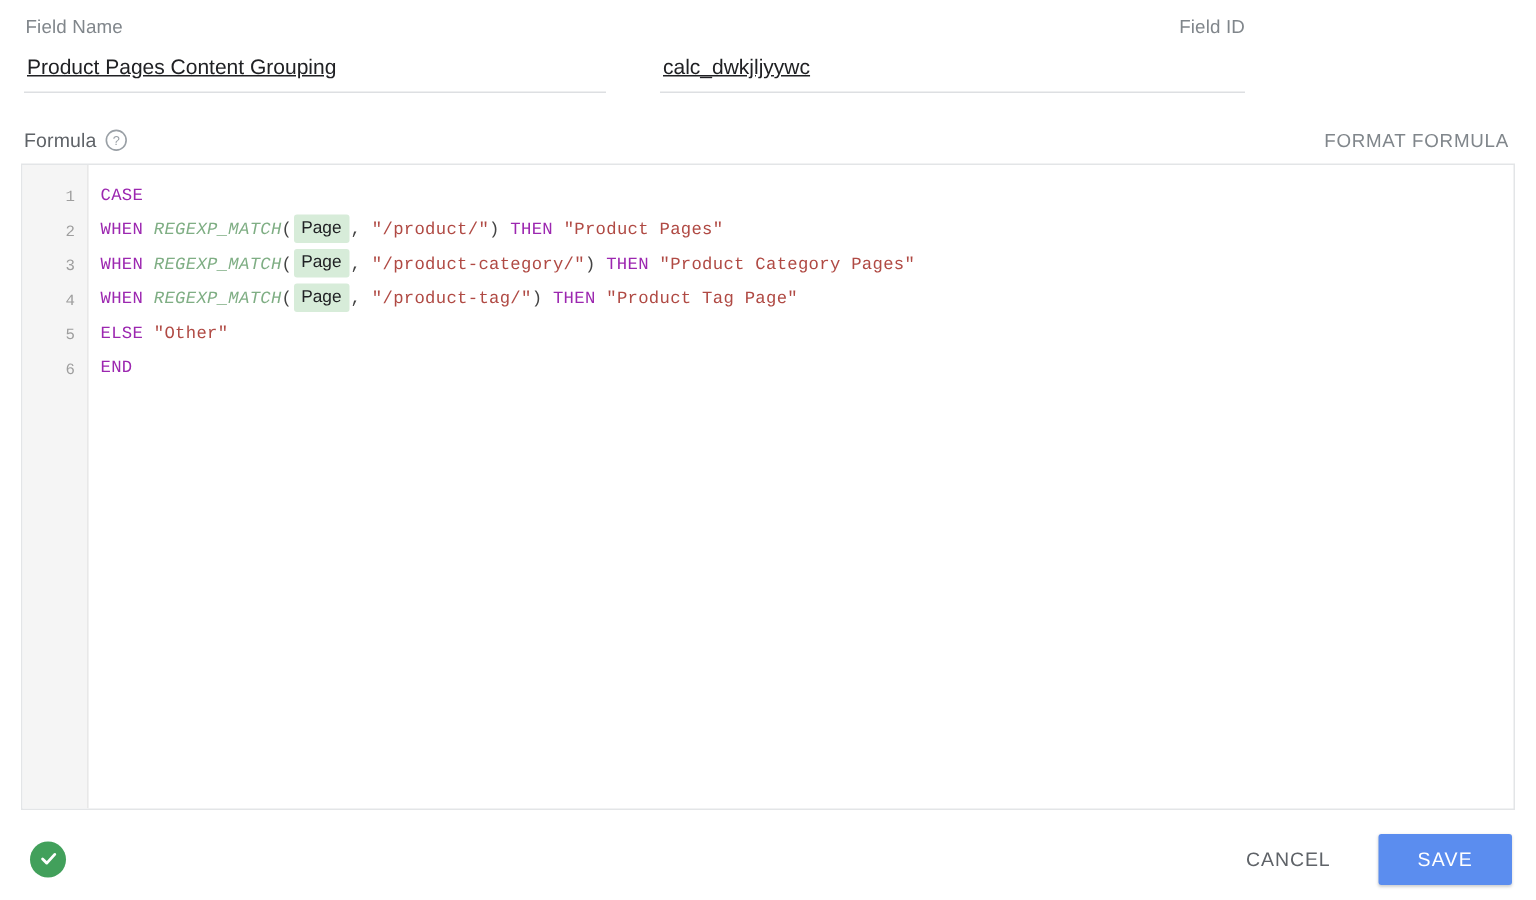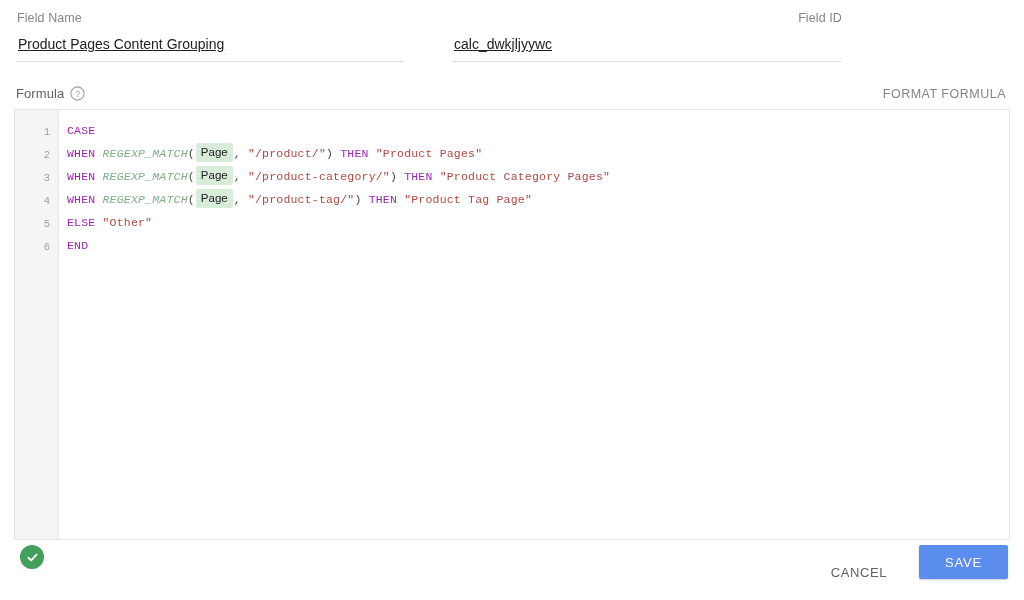--- a/index.html
+++ b/index.html
@@ -14,21 +14,21 @@
     color: #202124;
     overflow: hidden;
     position: relative;
   }
 
   
   .fields-row {
     display: flex;
     padding: 10px 16px 0 16px;
     box-sizing: border-box;
-    gap: 48px;
+    gap: 36px;
   }
   .field-group {
     display: flex;
     flex-direction: column;
   }
   .field-group.name  { width: 388px; }
   .field-group.id    { width: 390px; align-items: flex-end; }
 
   .field-label {
     font-size: 12.5px;
@@ -155,20 +155,21 @@
   }
 
   
   .footer {
     position: absolute;
     left: 0;
     right: 0;
     bottom: 0;
     height: 55px;
     display: flex;
+    align-items: center;
     padding: 0 16px 0 20px;
     box-sizing: border-box;
   }
   .status-check {
     width: 24px;
     height: 24px;
     border-radius: 50%;
     background: #42a05b;
     display: inline-flex;
     align-items: center;

